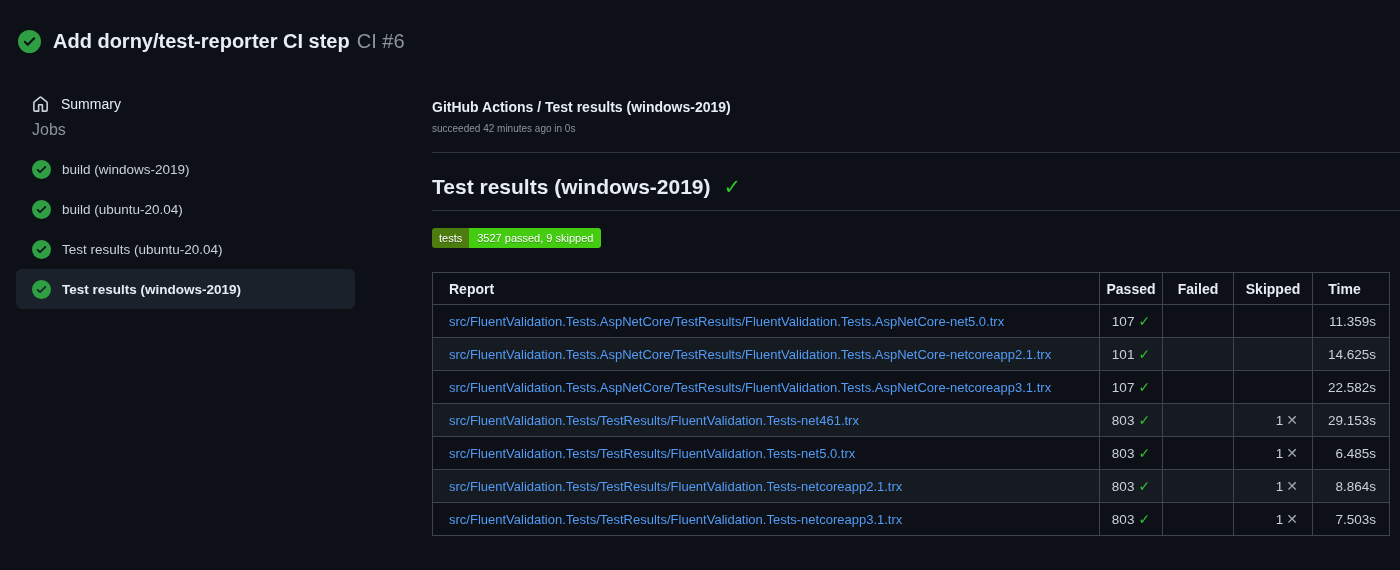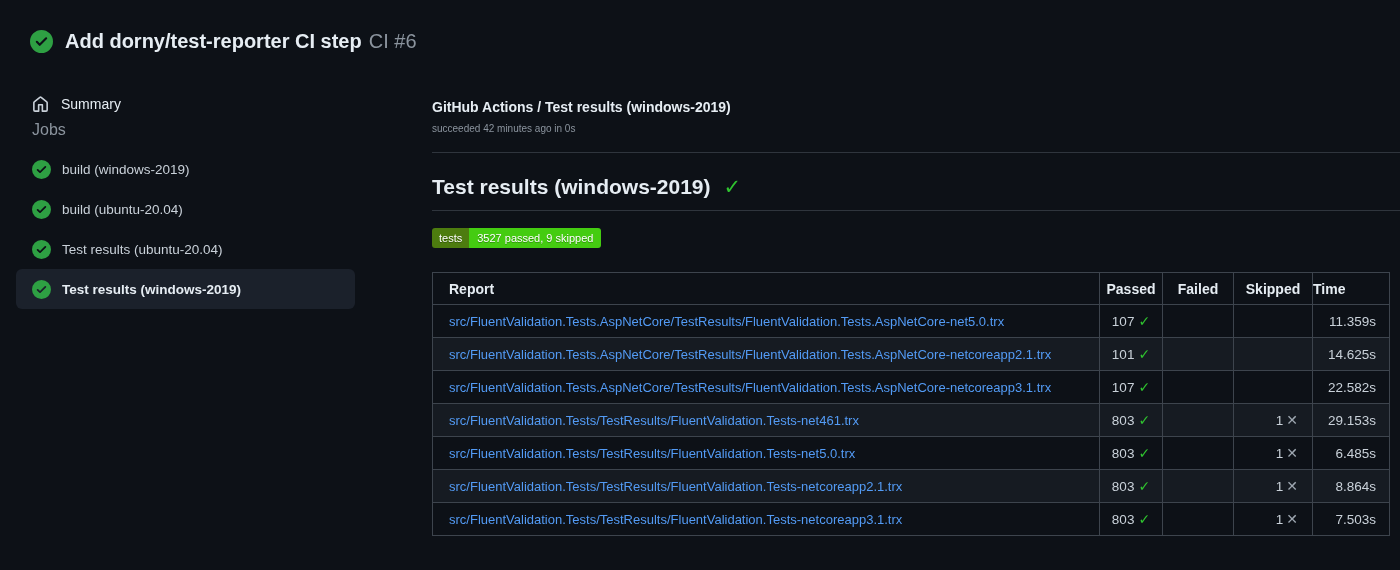--- a/index.html
+++ b/index.html
@@ -7,21 +7,21 @@
   body {
     background: #0d1117;
     color: #c9d1d9;
     font-family: "Liberation Sans", "DejaVu Sans", sans-serif;
   }
   .app { width: 1400px; height: 570px; position: relative; }
 
   
   .run-header {
     display: flex; align-items: center;
-    padding: 26px 0 0 30px; height: 56px; text-align: right;
+    padding: 26px 0 0 18px; height: 56px; text-align: right;
   }
   .run-header .status-icon { width: 23px; height: 23px; flex: none; }
   .run-header .title {
     margin-left: 12px; font-size: 20px; font-weight: 700;
     color: #e6edf3; line-height: 30px; white-space: nowrap;
   }
   .run-header .run-number { color: #8b949e; font-weight: 400; margin-left: 7px; }
 
   
   .layout { display: flex; margin-top: 30px; align-items: flex-start; gap: 32px; }
@@ -86,21 +86,21 @@
     font-size: 13px;
   }
   .results-table th, .results-table td { border: 1px solid #3d444d; }
   .results-table th {
     height: 32px; font-size: 14px; font-weight: 700; color: #e6edf3;
     text-align: center;
   }
   .results-table td { height: 33px; }
   .results-table tbody tr:nth-child(2n) { background: #161b22; }
   th.h-report { text-align: left; padding-left: 16px; }
-  th.h-time { text-align: left; padding-right: 13px; }
+  th.h-time { text-align: center; padding-right: 13px; }
   .td-report { padding-left: 16px; white-space: nowrap; overflow: hidden; }
   .report-link { color: #539bf5; text-decoration: none; font-size: 13px; }
   .td-passed { text-align: center; color: #c9d1d9; font-size: 13.5px; }
   .td-skipped { text-align: right; padding-right: 14px; color: #c9d1d9; font-size: 13.5px; }
   .td-time { text-align: right; padding-right: 13px; color: #c9d1d9; font-size: 13.5px; }
   .check-mark { color: #2fc32f; font-weight: 700; font-size: 14px; margin-left: 4px; }
   .x-mark { color: #9ea7b1; font-size: 14px; margin-left: 3px; }
 </style>
 </head>
 <body>

